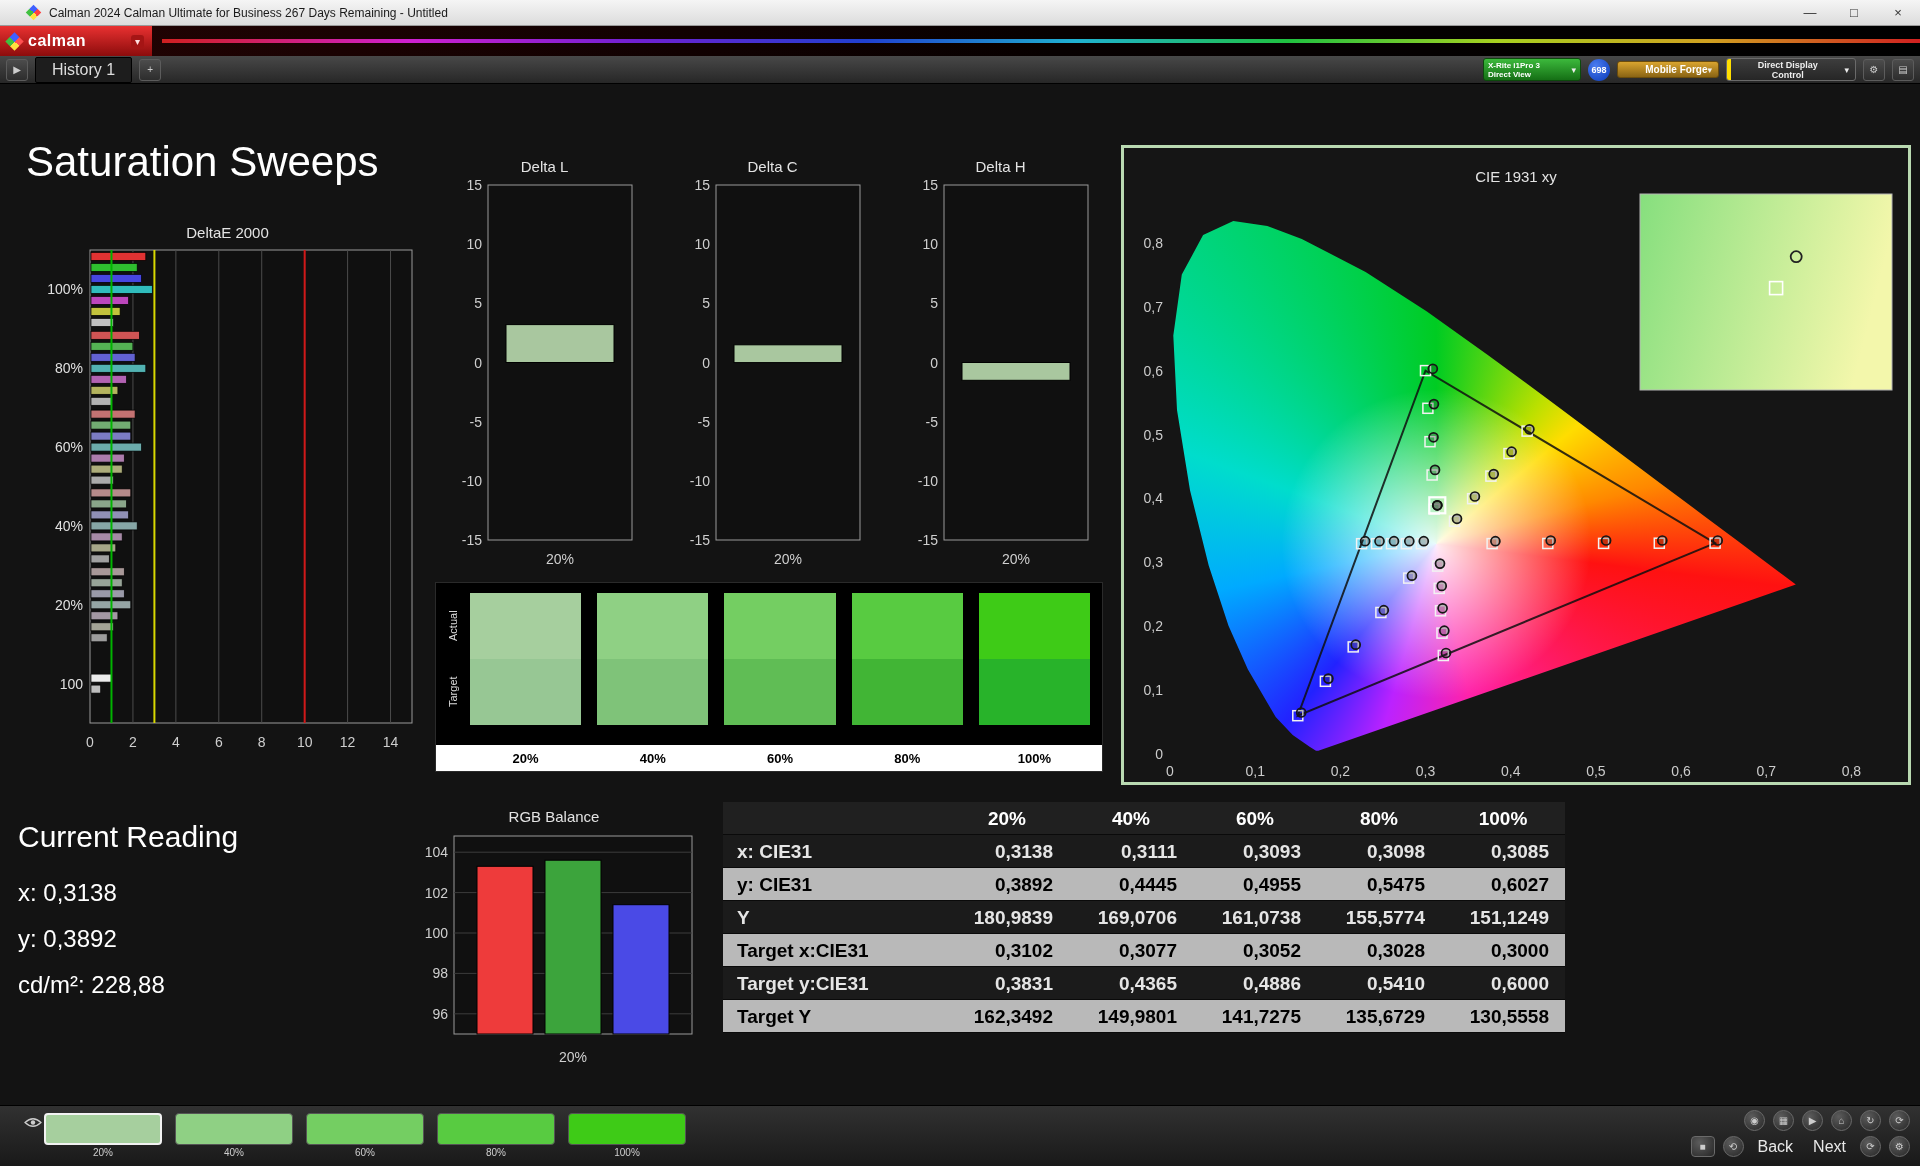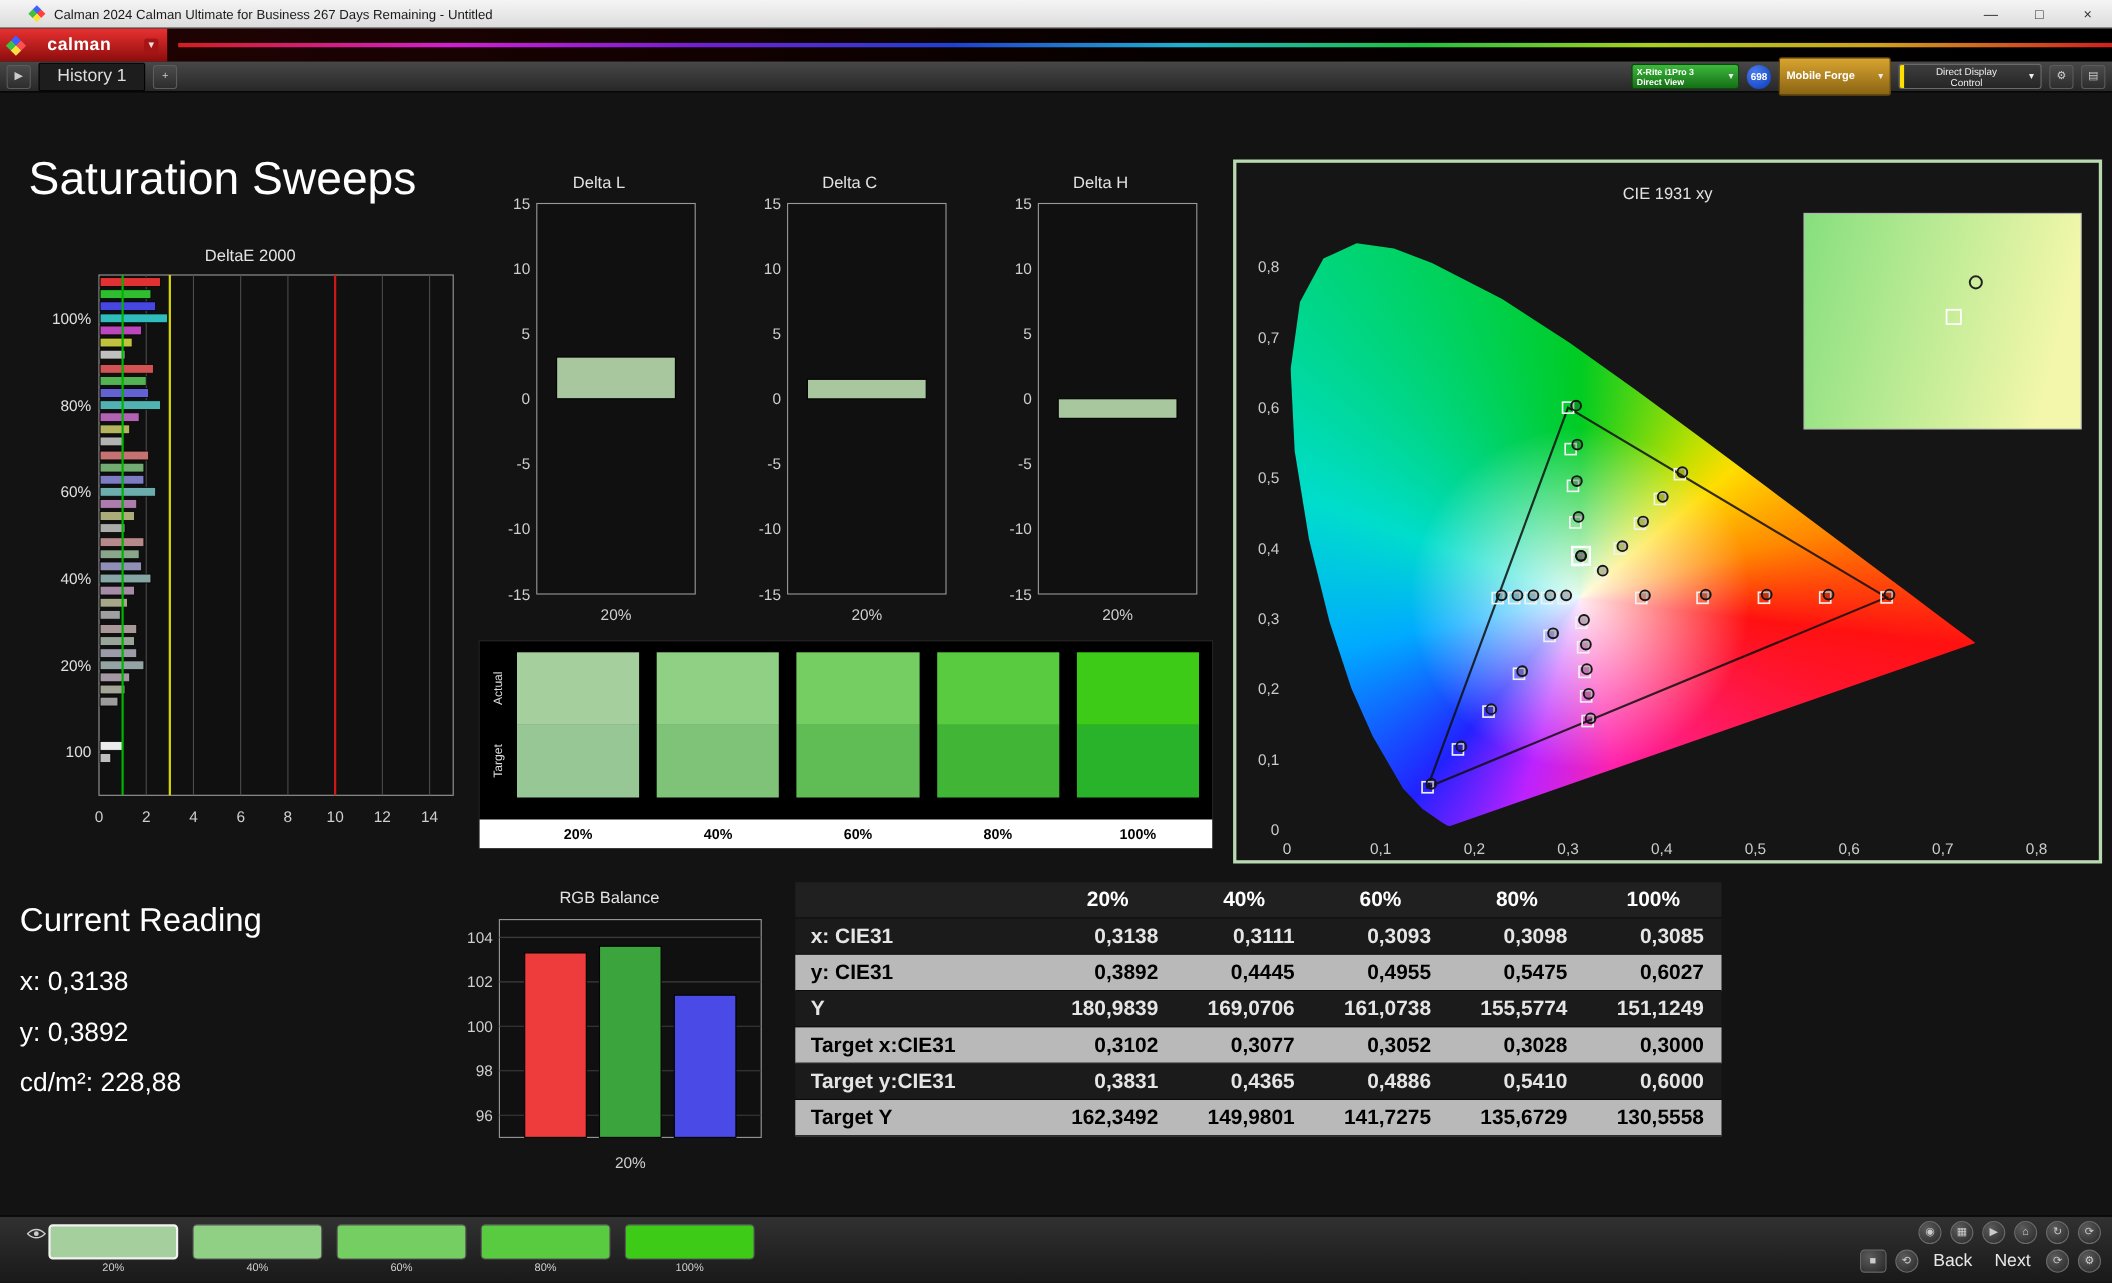--- a/index.html
+++ b/index.html
@@ -11,21 +11,21 @@
     display:flex;align-items:center;padding-left:24px;color:#1a1a1a;font-size:12px;border-bottom:1px solid #9a9a9a}
   .title-icon{width:11px;height:11px;transform:rotate(45deg);margin:0 10px 0 4px;
     background:conic-gradient(#ff4040 0 25%,#ffe040 0 50%,#40c040 0 75%,#4060ff 0)}
   .win-controls{margin-left:auto;display:flex;height:100%}
   .win-btn{width:44px;display:flex;align-items:center;justify-content:center;font-size:13px;color:#333;cursor:default}
 
   
   .brandbar{position:absolute;top:26px;left:0;right:0;height:30px;display:flex;align-items:center;
     background:linear-gradient(90deg,#230303,#070000 55%,#000)}
   .logo-block{width:152px;height:30px;background:linear-gradient(180deg,#e93131,#8c0c0c);
-    display:flex;align-items:center;gap:22px;padding:0 8px}
+    display:flex;align-items:center;gap:7px;padding:0 8px}
   .diamond{width:13px;height:13px;transform:rotate(45deg);
     background:conic-gradient(#ff5050 0 25%,#ffe040 0 50%,#40c040 0 75%,#4060ff 0)}
   .logo-text{color:#fff;font-size:16px;font-weight:bold;letter-spacing:.5px}
   .logo-caret{color:#ffdede;font-size:10px;background:#a51515;border-radius:3px;padding:1px 4px;margin-left:auto}
   .rainbow{flex:1;height:4px;margin-left:10px;
     background:linear-gradient(90deg,#d02020,#d020d0 14%,#7020d0 27%,#2040d0 40%,#20b0d0 52%,#20c040 64%,#a8d020 76%,#d0a020 88%,#d02020)}
 
   
   .toolbar{position:absolute;top:56px;left:0;right:0;height:28px;background:linear-gradient(#484848,#272727);
     border-bottom:1px solid #000;display:flex;align-items:center;justify-content:space-between;padding:0 6px}
@@ -34,24 +34,24 @@
     display:flex;align-items:center;justify-content:center}
   .sq{width:22px;height:22px;font-size:10px}
   .history-tab{background:#1d1d1d;border:1px solid #000;color:#ddd;font-size:16px;padding:3px 16px;border-radius:2px}
   .meter-btn{width:98px;height:23px;background:linear-gradient(#3cb93c,#156f15);border:1px solid #0c4a0c;border-radius:3px;
     display:flex;align-items:center;padding:0 4px;color:#fff}
   .meter-lines{display:flex;flex-direction:column;flex:1}
   .meter-lines span{font-size:8px;font-weight:bold;line-height:9px}
   .caret{font-size:9px;color:#eee}
   .badge{width:22px;height:22px;border-radius:50%;background:radial-gradient(circle at 35% 30%,#4a7cf0,#0a3ab8);
     color:#fff;font-size:9px;font-weight:bold;display:flex;align-items:center;justify-content:center}
-  .forge-btn{width:102px;height:35px;background:linear-gradient(#d9a42f,#8a6414);border:1px solid #6b4c0c;border-radius:3px;
-    display:flex;align-items:center;justify-content:space-between;padding:0 6px;color:#fff;font-size:10px;font-weight:bold}
+  .forge-btn{width:102px;height:17px;background:linear-gradient(#d9a42f,#8a6414);border:1px solid #6b4c0c;border-radius:3px;
+    display:flex;align-items:center;justify-content:flex-end;padding:0 6px;color:#fff;font-size:10px;font-weight:bold}
   .ddc-btn{width:130px;height:23px;background:linear-gradient(#3d3d3d,#262626);border:1px solid #6a6a6a;border-radius:3px;
-    display:flex;align-items:center;gap:16px;padding-right:6px;color:#eee;font-size:9px;font-weight:normal;overflow:hidden}
+    display:flex;align-items:center;gap:16px;padding-right:6px;color:#eee;font-size:9px;font-weight:bold;overflow:hidden}
   .ddc-stripe{width:4px;height:100%;background:#ffdf00;flex:none}
   .ddc-btn span:nth-child(2){flex:1;text-align:center}
 
   
   .main{position:absolute;top:84px;left:0;width:1920px;height:1021px}
   .page-title{position:absolute;left:26px;top:54px;font-size:42px;color:#fff}
   .block{position:absolute}
   .chart-title{text-align:center;color:#e3e3e3;font-size:15px;height:22px}
   #deltae{left:35px;top:140px;width:385px}
   #deltaL{left:452px;top:74px;width:185px}

